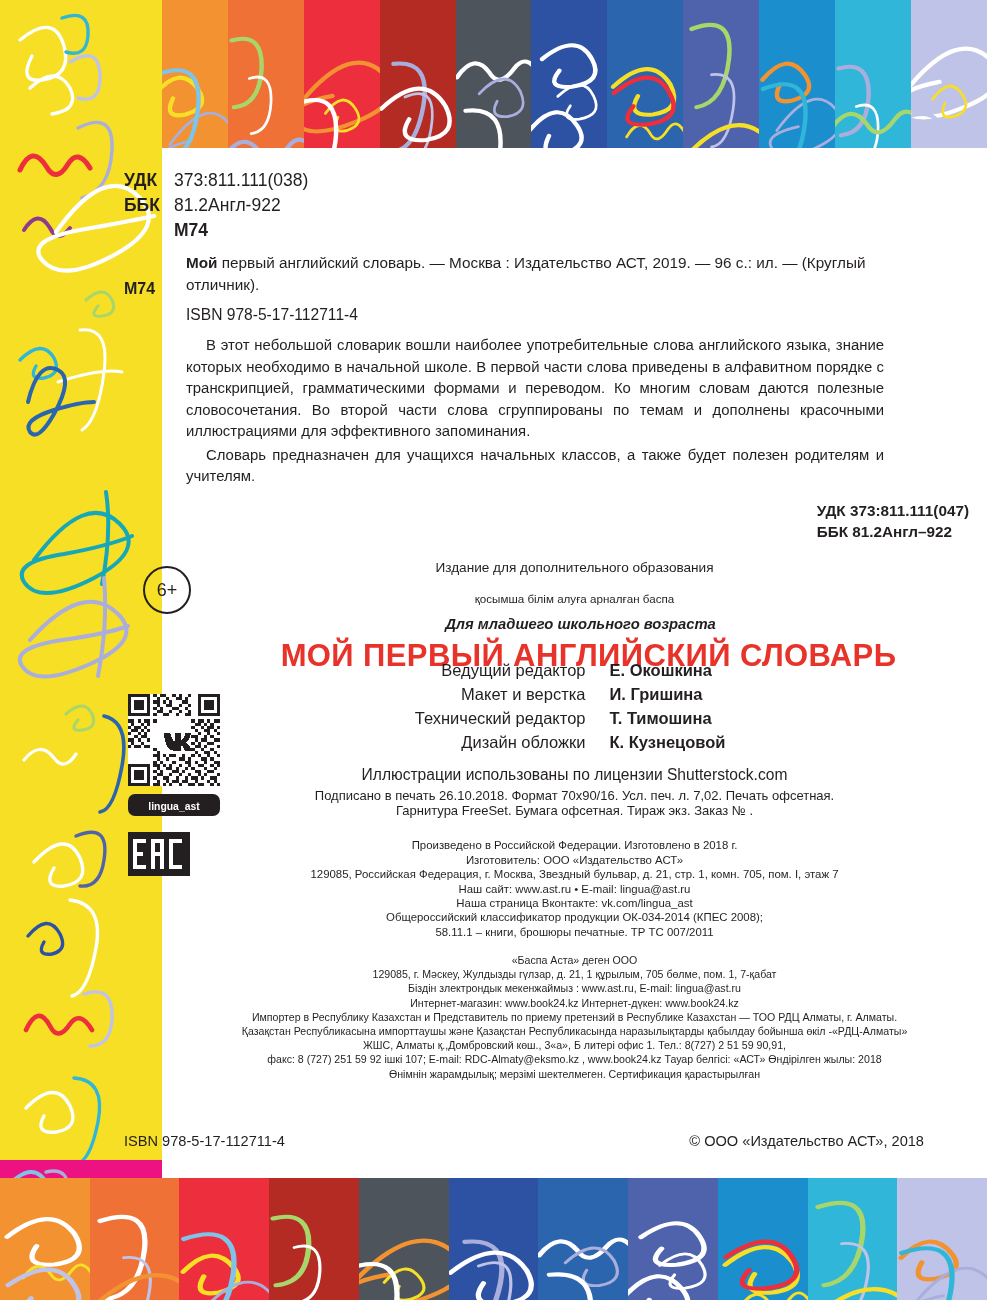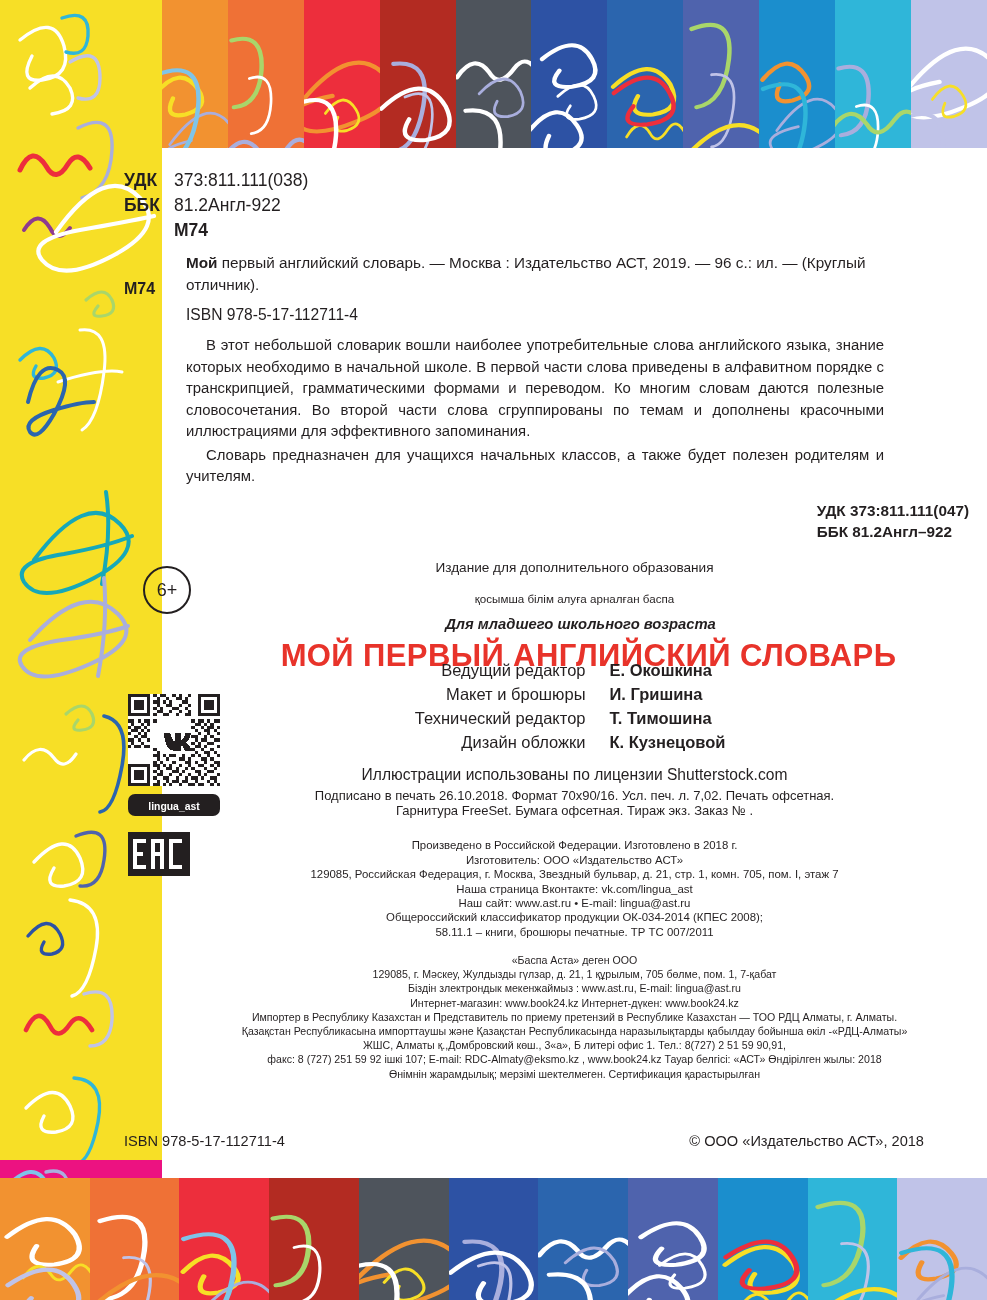--- a/index.html
+++ b/index.html
@@ -404,21 +404,21 @@
       <div class="imp-3">Для младшего школьного возраста</div>
       <div class="big-title">МОЙ ПЕРВЫЙ АНГЛИЙСКИЙ СЛОВАРЬ</div>
     </div>
 
     <div class="credits">
       <div class="cred-row">
         <span class="cred-role">Ведущий редактор</span>
         <span class="cred-name">Е. Окошкина</span>
       </div>
       <div class="cred-row">
-        <span class="cred-role">Макет и брошюры</span>
+        <span class="cred-role">Макет и верстка</span>
         <span class="cred-name">И. Гришина</span>
       </div>
       <div class="cred-row">
         <span class="cred-role">Технический редактор</span>
         <span class="cred-name">Т. Тимошина</span>
       </div>
       <div class="cred-row">
         <span class="cred-role">Дизайн обложки</span>
         <span class="cred-name">К. Кузнецовой</span>
       </div>
@@ -427,22 +427,22 @@
 
     <div class="print-info">
       <div>Подписано в печать 26.10.2018. Формат 70x90/16. Усл. печ. л. 7,02. Печать офсетная.</div>
       <div>Гарнитура FreeSet. Бумага офсетная. Тираж          экз. Заказ №            .</div>
     </div>
 
     <div class="maker-info">
       <div>Произведено в Российской Федерации. Изготовлено в 2018 г.</div>
       <div>Изготовитель: ООО «Издательство АСТ»</div>
       <div>129085, Российская Федерация, г. Москва, Звездный бульвар, д. 21, стр. 1, комн. 705, пом. I, этаж 7</div>
+      <div>Наш сайт: www.ast.ru • E-mail: lingua@ast.ru</div>
       <div>Наша страница Вконтакте: vk.com/lingua_ast</div>
-      <div>Наш сайт: www.ast.ru • E-mail: lingua@ast.ru</div>
     </div>
 
     <div class="okp">
       <div>Общероссийский классификатор продукции ОК-034-2014 (КПЕС 2008);</div>
       <div>58.11.1 – книги, брошюры печатные. ТР ТС 007/2011</div>
     </div>
 
     <div class="kz">
       <div>«Баспа Аста» деген ООО</div>
       <div>129085, г. Мәскеу, Жулдызды гүлзар, д. 21, 1 құрылым, 705 бөлме, пом. 1, 7-қабат</div>

